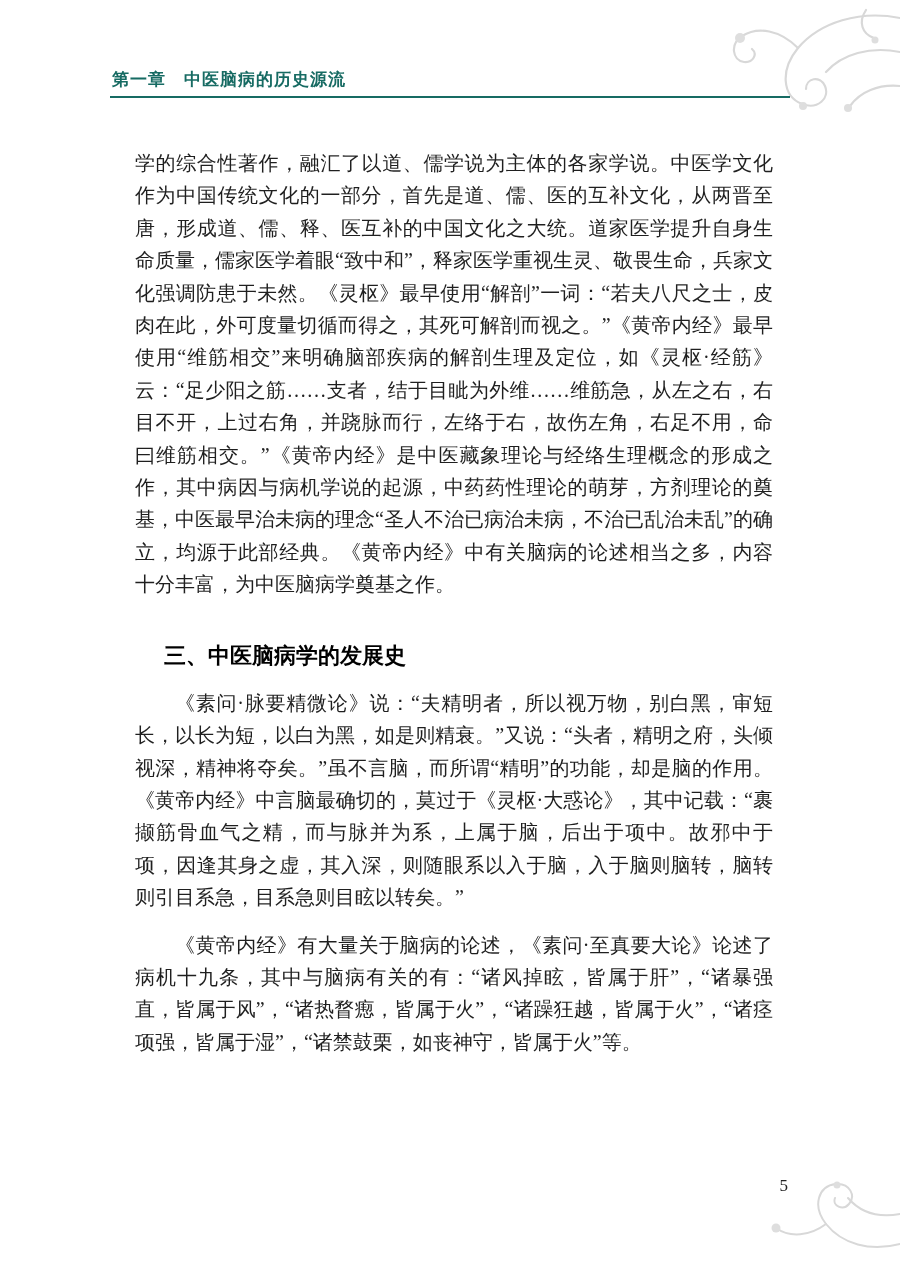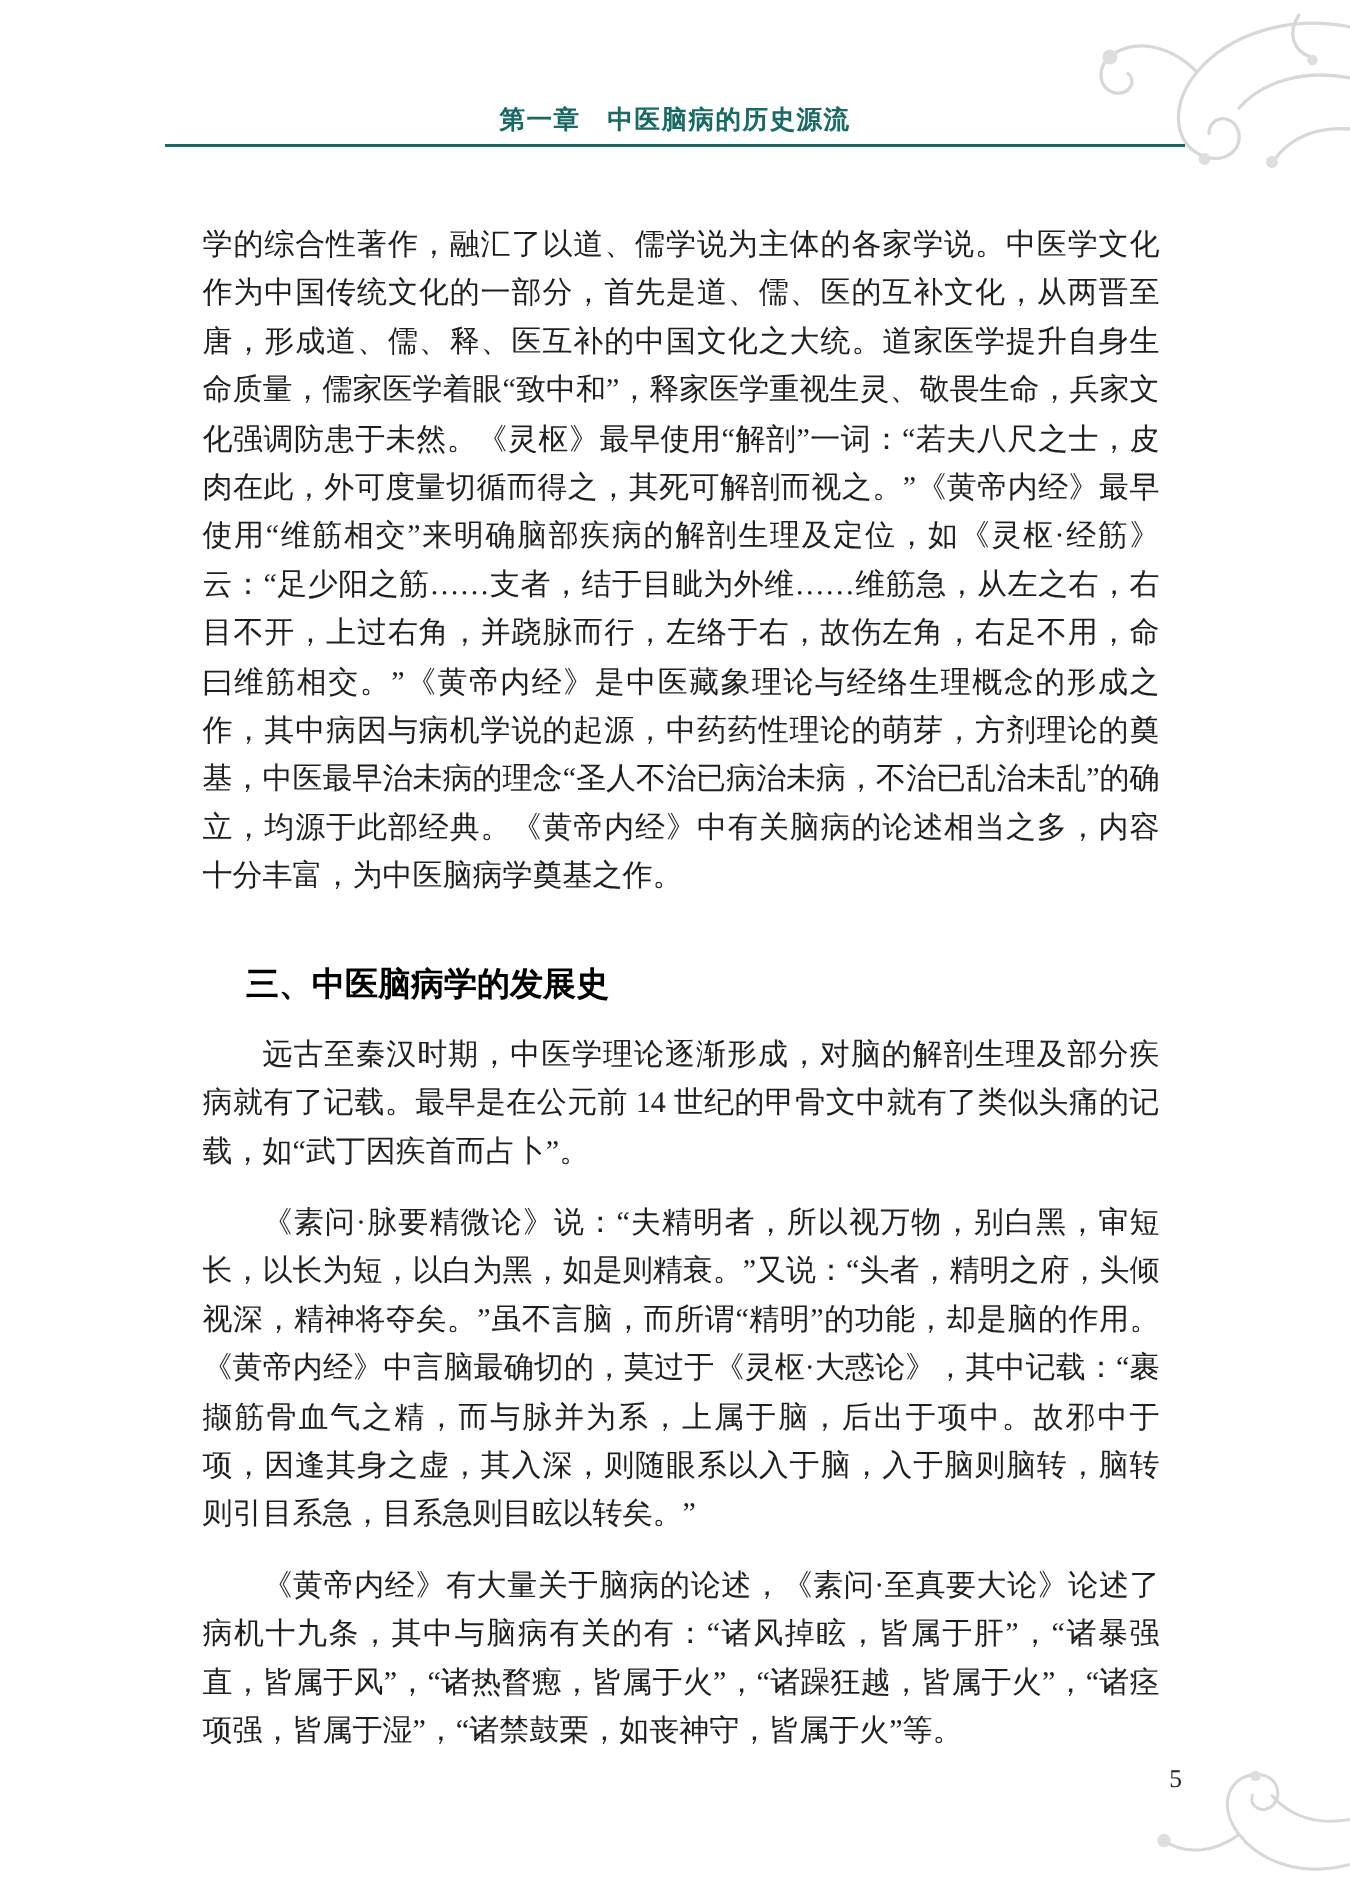--- a/index.html
+++ b/index.html
@@ -14,21 +14,21 @@
   }
   .ornament { position: absolute; pointer-events: none; z-index: 0; }
   .ornament-top { top: 0; right: 0; }
   .ornament-bottom { bottom: 0; right: 0; }
 
   .running-head {
     position: absolute;
     top: 68px;
     left: 112px;
     right: 112px;
-    text-align: center;
+    text-align: left;
     font-family: "Liberation Sans", "DejaVu Sans", sans-serif;
     font-weight: bold;
     font-size: 17px;
     letter-spacing: 1px;
     color: #176b63;
     z-index: 2;
   }
   .head-rule {
     position: absolute;
     top: 96px;
@@ -112,21 +112,20 @@
 
   <div class="running-head">第一章　中医脑病的历史源流</div>
 
   <div class="head-rule"></div>
 
   <div class="content">
     <p class="para no-indent">学的综合性著作，融汇了以道、儒学说为主体的各家学说。中医学文化作为中国传统文化的一部分，首先是道、儒、医的互补文化，从两晋至唐，形成道、儒、释、医互补的中国文化之大统。道家医学提升自身生命质量，儒家医学着眼“致中和”，释家医学重视生灵、敬畏生命，兵家文化强调防患于未然。《灵枢》最早使用“解剖”一词：“若夫八尺之士，皮肉在此，外可度量切循而得之，其死可解剖而视之。”《黄帝内经》最早使用“维筋相交”来明确脑部疾病的解剖生理及定位，如《灵枢·经筋》云：“足少阳之筋……支者，结于目眦为外维……维筋急，从左之右，右目不开，上过右角，并跷脉而行，左络于右，故伤左角，右足不用，命曰维筋相交。”《黄帝内经》是中医藏象理论与经络生理概念的形成之作，其中病因与病机学说的起源，中药药性理论的萌芽，方剂理论的奠基，中医最早治未病的理念“圣人不治已病治未病，不治已乱治未乱”的确立，均源于此部经典。《黄帝内经》中有关脑病的论述相当之多，内容十分丰富，为中医脑病学奠基之作。</p>
 
     <h2 class="section-heading">三、中医脑病学的发展史</h2>
 
-    <p class="para">远古至秦汉时期，中医学理论逐渐形成，对脑的解剖生理及部分疾病就有了记载。最早是在公元前 14 世纪的甲骨文中就有了类似头痛的记载，如“武丁因疾首而占卜”。</p>
 
 
     <p class="para">《素问·脉要精微论》说：“夫精明者，所以视万物，别白黑，审短长，以长为短，以白为黑，如是则精衰。”又说：“头者，精明之府，头倾视深，精神将夺矣。”虽不言脑，而所谓“精明”的功能，却是脑的作用。《黄帝内经》中言脑最确切的，莫过于《灵枢·大惑论》，其中记载：“裹撷筋骨血气之精，而与脉并为系，上属于脑，后出于项中。故邪中于项，因逢其身之虚，其入深，则随眼系以入于脑，入于脑则脑转，脑转则引目系急，目系急则目眩以转矣。”</p>
 
     <p class="para">《黄帝内经》有大量关于脑病的论述，《素问·至真要大论》论述了病机十九条，其中与脑病有关的有：“诸风掉眩，皆属于肝”，“诸暴强直，皆属于风”，“诸热瞀瘛，皆属于火”，“诸躁狂越，皆属于火”，“诸痉项强，皆属于湿”，“诸禁鼓栗，如丧神守，皆属于火”等。</p>
   </div>
 
   <div class="page-number">5</div>
 
 </div>

